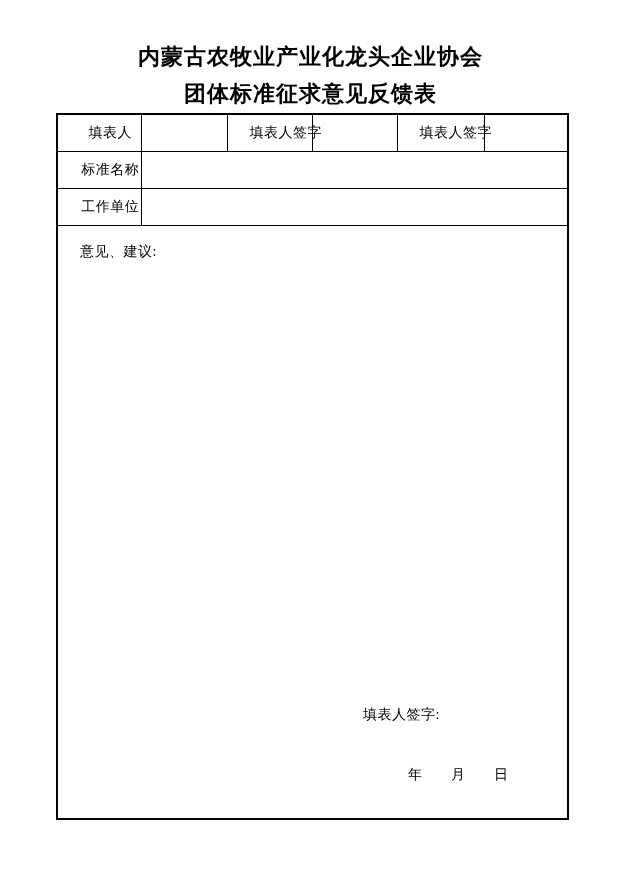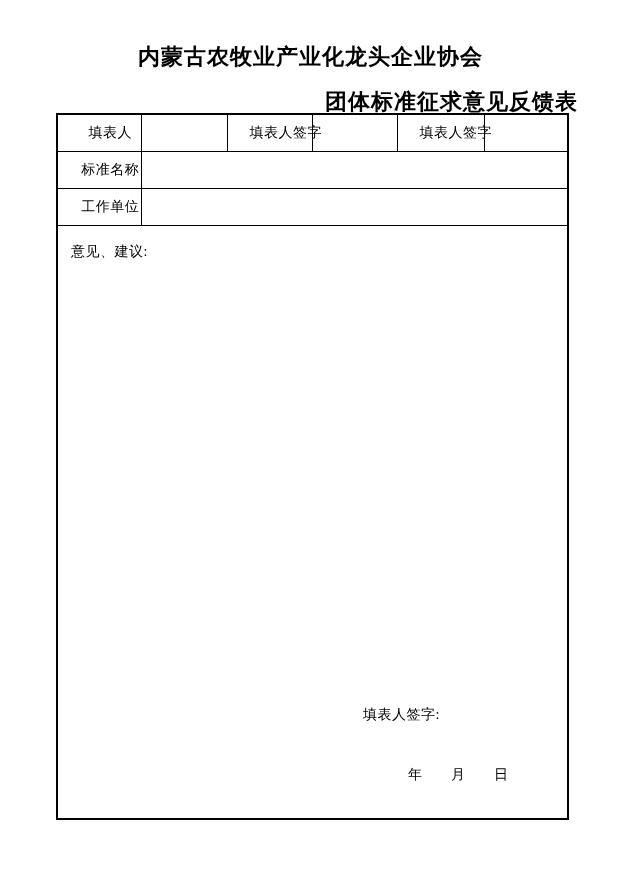--- a/index.html
+++ b/index.html
@@ -23,21 +23,21 @@
     text-align: center;
     font-family: "Liberation Sans", "DejaVu Sans", sans-serif;
     font-weight: bold;
     font-size: 22px;
     line-height: 26px;
     letter-spacing: 1px;
     white-space: nowrap;
     margin-left: 43px;
   }
   .doc-title.line1 { top: 44px; }
-  .doc-title.line2 { top: 89px; text-align: right; }
+  .doc-title.line2 { top: 81px; }
 
   table.form {
     position: absolute;
     left: 56px;
     top: 113px;
     width: 511px;
     height: 707px;
     border-collapse: collapse;
     table-layout: fixed;
     border: 2px solid #000000;
@@ -57,21 +57,21 @@
   }
   td.input-cell { background: #ffffff; }
   td.big-cell { vertical-align: top; }
   .big-inner {
     position: relative;
     width: 100%;
     height: 590px;
   }
   .opinion-label {
     position: absolute;
-    left: 13px;
+    left: 22px;
     top: 17px;
     font-size: 14px;
     letter-spacing: 0.5px;
     white-space: nowrap;
   }
   .sig-label {
     position: absolute;
     left: 305px;
     top: 480px;
     font-size: 14px;

